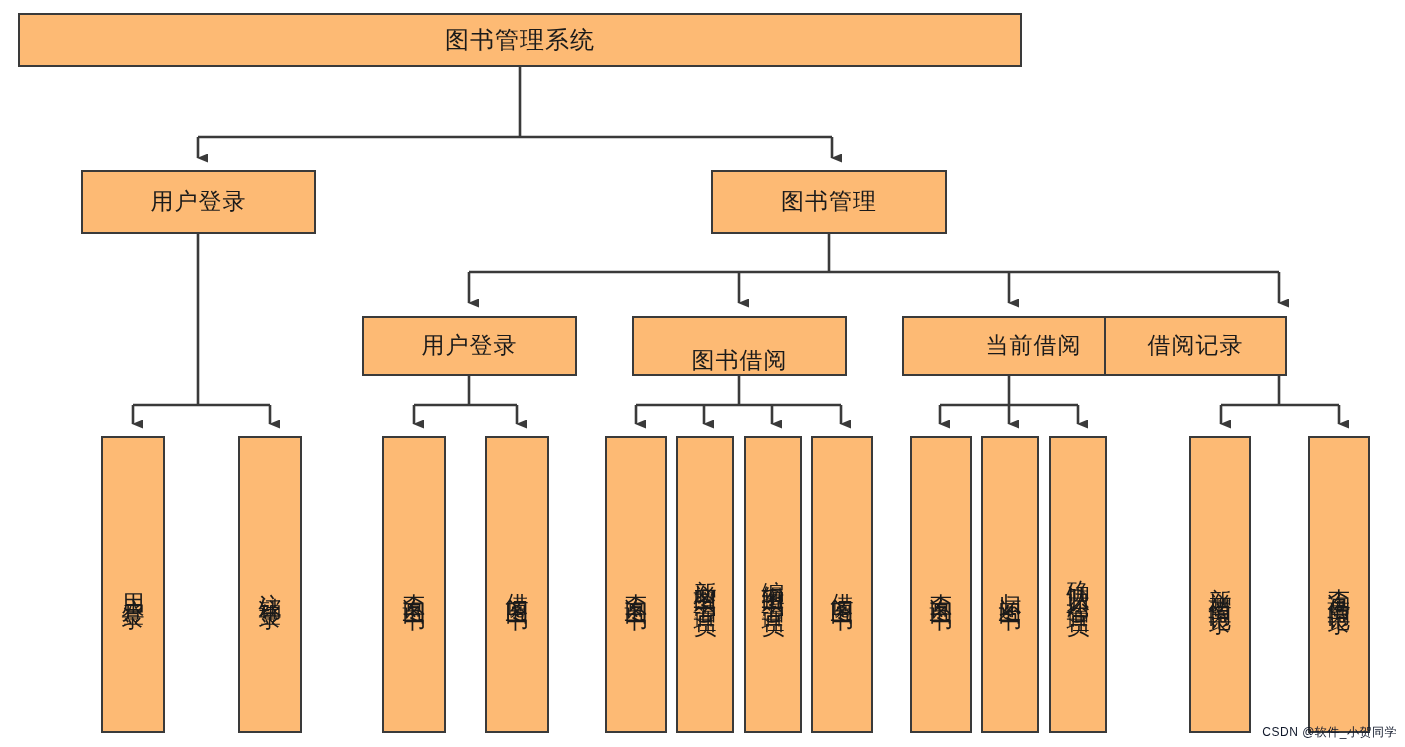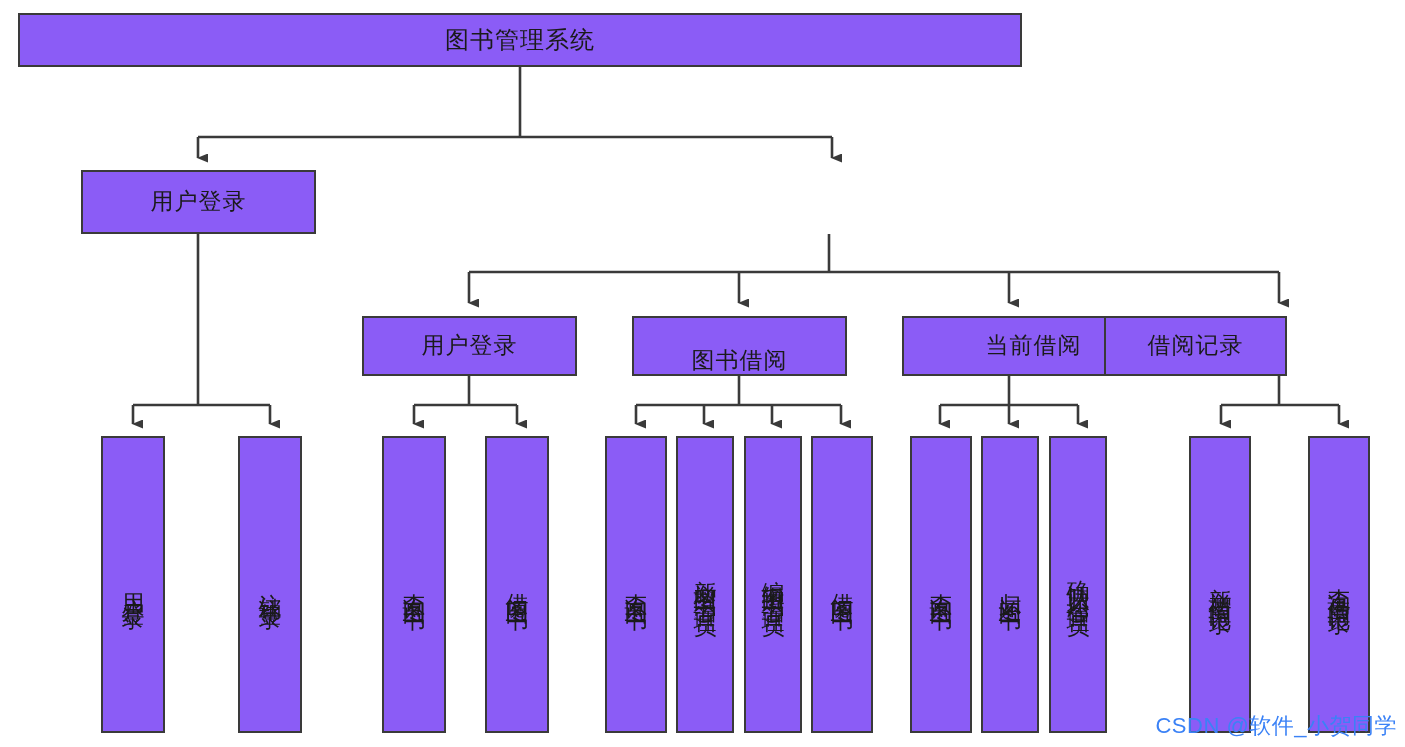--- a/index.html
+++ b/index.html
@@ -13,21 +13,21 @@
     overflow:hidden;
   }
   #diagram{
     position:absolute;
     left:0;top:0;
     width:1405px;height:747px;
   }
   .node{
     position:absolute;
     box-sizing:border-box;
-    background:#8b5cf6;
+    background:#fdba74;
     border:2.5px solid #3a3a3a;
     display:flex;
     align-items:center;
     justify-content:center;
     text-align:center;
   }
   .node .label{
     font-size:23px;
     line-height:1.18;
     letter-spacing:1px;
@@ -46,22 +46,22 @@
   }
   .node.root .label{font-size:24px;}
   svg.links{
     position:absolute;left:0;top:0;
     width:1405px;height:747px;
     pointer-events:none;
   }
   .watermark{
     position:absolute;
     right:8px;bottom:6px;
-    font-size:22px;
-    color:#3b82f6;
+    font-size:12px;
+    color:#0f172a;
     letter-spacing:0.5px;
     white-space:nowrap;
     font-family:"Liberation Sans","DejaVu Sans",sans-serif;
   }
 </style>
 </head>
 <body>
 
 <div id="diagram">
 
@@ -115,20 +115,23 @@
     </g>
   </svg>
 
   <div class="node root" style="left:18px;top:13px;width:1004px;height:54px;">
     <span class="label">图书管理系统</span>
   </div>
 
   <div class="node" style="left:81px;top:170px;width:235px;height:64px;">
     <span class="label">用户登录</span>
   </div>
+  <div class="node" style="left:711px;top:170px;width:236px;height:64px;">
+    <span class="label">图书管理</span>
+  </div>
 
   <div class="node" style="left:362px;top:316px;width:215px;height:60px;">
     <span class="label">用户登录</span>
   </div>
   <div class="node" style="left:632px;top:316px;width:215px;height:60px;align-items:flex-end;">
     <span class="label">图书借阅</span>
   </div>
   <div class="node" style="left:902px;top:316px;width:215px;height:60px;padding-left:48px;">
     <span class="label">当前借阅</span>
   </div>

